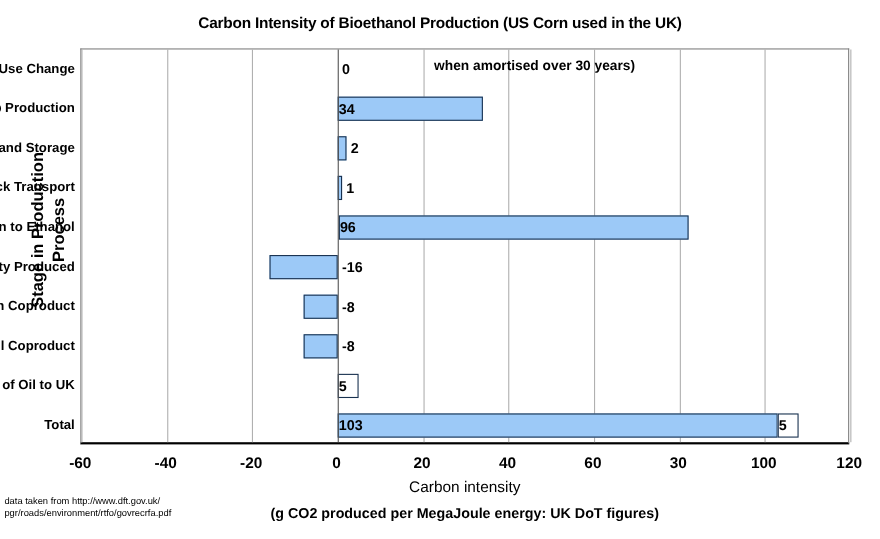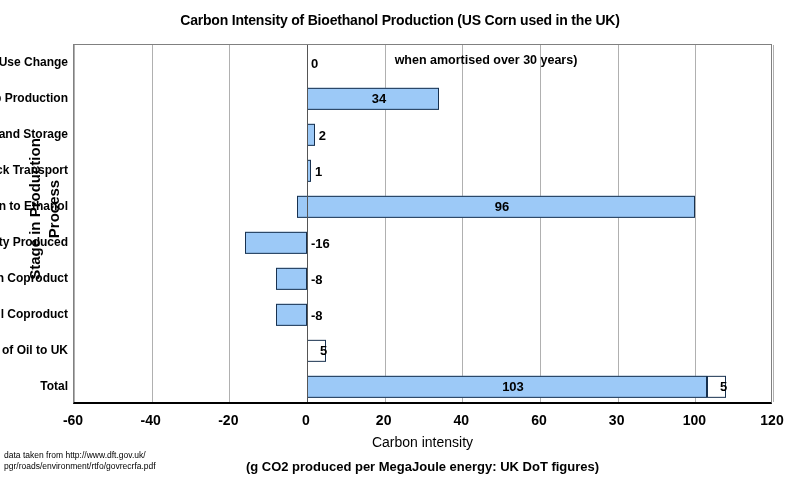--- a/index.html
+++ b/index.html
@@ -95,22 +95,21 @@
     font-weight: bold;
     white-space: nowrap;
     z-index: 4;
     line-height: 1;
     top: 50%;
     transform: translateY(-50%);
   }
   .bar-value.inside {
     left: 0;
     right: 0;
-    text-align: center;
-    margin-left: 12px;
+    text-align: left;
   }
 
   
   .cat-label {
     position: absolute;
     right: 732px;
     width: 270px;
     text-align: right;
     font-size: 12px;
     font-weight: bold;
@@ -208,21 +207,21 @@
       </div>
       <div class="row" style="top: 72px; height: 36px;">
         <div class="bar" style="left: 233px; width: 7.76667px; height: 22.32px;"></div>
         <div class="bar-value" style="left: 244.767px;">2</div>
       </div>
       <div class="row" style="top: 108px; height: 36px;">
         <div class="bar" style="left: 233px; width: 3.88333px; height: 22.32px;"></div>
         <div class="bar-value" style="left: 240.883px;">1</div>
       </div>
       <div class="row" style="top: 144px; height: 36px;">
-        <div class="bar" style="left: 223px; width: 398px; height: 22.32px;">
+        <div class="bar" style="left: 234px; width: 318px; height: 22.32px;">
           <div class="bar-value inside">96</div>
         </div>
       </div>
       <div class="row" style="top: 180px; height: 36px;">
         <div class="bar" style="left: 170.867px; width: 62.1333px; height: 22.32px;"></div>
         <div class="bar-value" style="left: 237px;">-16</div>
       </div>
       <div class="row" style="top: 216px; height: 36px;">
         <div class="bar" style="left: 201.933px; width: 31.0667px; height: 22.32px;"></div>
         <div class="bar-value" style="left: 237px;">-8</div>

